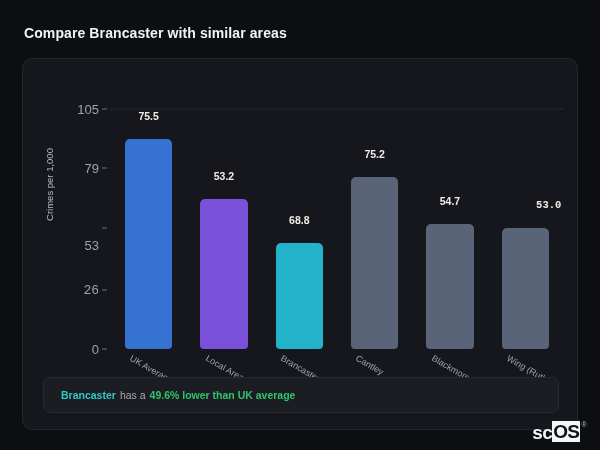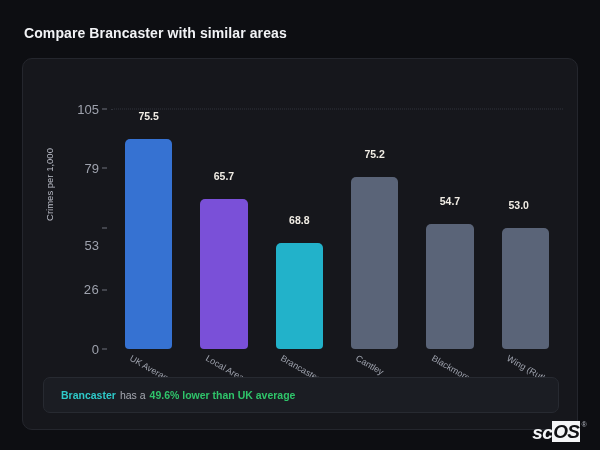--- a/index.html
+++ b/index.html
@@ -113,21 +113,20 @@
   .ann-delta{color:#2fc46a;text-align:right;}
 
   
   .logo{
     position:absolute;
     right:14px;bottom:8px;
     display:flex;align-items:flex-end;
     font-size:19px;font-weight:bold;
     letter-spacing:-.6px;
     line-height:1;
-    font-style:italic;
   }
   .logo-sc{color:#f4f5f7;}
   .logo-os{
     background:#f4f5f7;color:#101114;
     padding:1px 1px 1px 1px;
   }
   .logo-r{
     color:#b9bcc6;font-size:7px;font-weight:normal;
     margin-left:1px;align-self:flex-start;
   }
@@ -151,33 +150,33 @@
           <div class="ytick" style="top: 186px;">53</div>
           <div class="ytick" style="top: 109.429px;">79</div>
           <div class="ytick" style="top: 50px;">105</div>
         </div>
 
       <div class="plot" id="plot">
           <div class="bar" style="left: 13.9367px; width: 47.46px; height: 209.6px; background: rgb(54, 114, 210);"></div>
           <div class="bar-val" style="left: 13.9367px; width: 47.46px; bottom: 234.6px;">75.5</div>
           <div class="cat-label" style="left: 22.4795px; top: 294px;">UK Average</div>
           <div class="bar" style="left: 89.27px; width: 47.46px; height: 150.171px; background: rgb(122, 80, 216);"></div>
-          <div class="bar-val" style="left: 89.27px; width: 47.46px; bottom: 175.171px;">65.7</div>
+          <div class="bar-val" style="left: 89.27px; width: 47.46px; bottom: 175.171px;">53.2</div>
           <div class="cat-label" style="left: 97.8128px; top: 294px;">Local Area</div>
           <div class="bar" style="left: 164.603px; width: 47.46px; height: 105.6px; background: rgb(34, 178, 202);"></div>
           <div class="bar-val" style="left: 164.603px; width: 47.46px; bottom: 130.6px;">68.8</div>
           <div class="cat-label" style="left: 173.146px; top: 294px;">Brancaster</div>
           <div class="bar" style="left: 239.937px; width: 47.46px; height: 171.886px; background: rgb(90, 100, 120);"></div>
           <div class="bar-val" style="left: 239.937px; width: 47.46px; bottom: 196.886px;">75.2</div>
           <div class="cat-label" style="left: 248.479px; top: 294px;">Cantley</div>
           <div class="bar" style="left: 315.27px; width: 47.46px; height: 125.029px; background: rgb(90, 100, 120);"></div>
           <div class="bar-val" style="left: 315.27px; width: 47.46px; bottom: 150.029px;">54.7</div>
           <div class="cat-label" style="left: 323.813px; top: 294px;">Blackmore</div>
           <div class="bar" style="left: 390.603px; width: 47.46px; height: 121.143px; background: rgb(90, 100, 120);"></div>
-          <div class="bar-val" style="left: 384px; width: 47.46px; bottom: 146.143px;">53.0</div>
+          <div class="bar-val" style="left: 414px; width: 47.46px; bottom: 146.143px; font-family: Liberation Mono, monospace;">53.0</div>
           <div class="cat-label" style="left: 399.146px; top: 294px;">Wing (Rutl..</div>
         </div>
     <div class="ytick-dash" style="top: 290px;"></div>
         <div class="ytick-dash" style="top: 230.571px;"></div>
         <div class="ytick-dash" style="top: 168.857px;"></div>
         <div class="ytick-dash" style="top: 109.429px;"></div>
         <div class="ytick-dash" style="top: 50px;"></div>
         <div class="gridline" style="top: 50px;"></div>
       </div>
 

